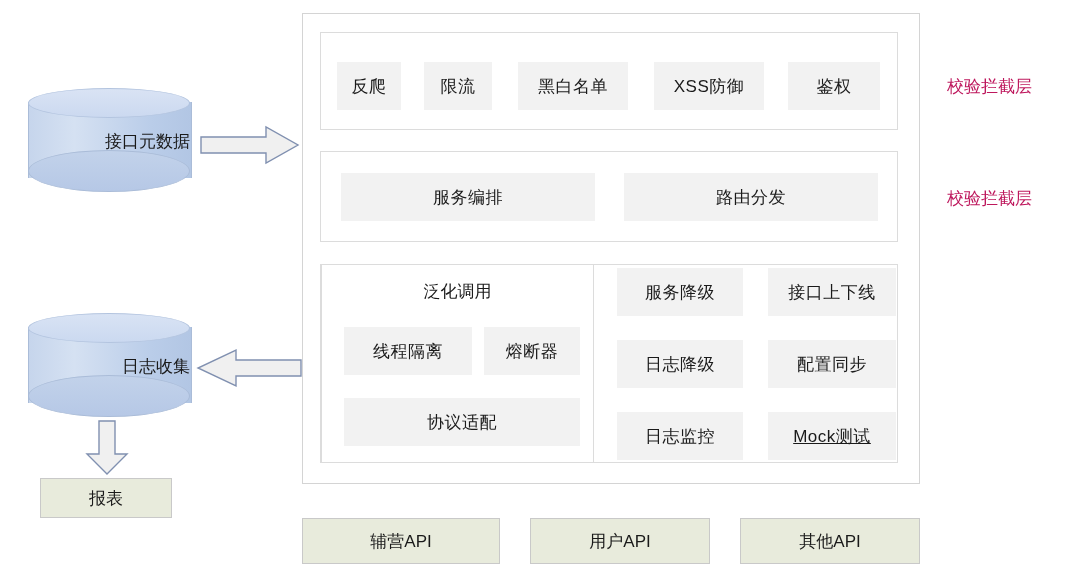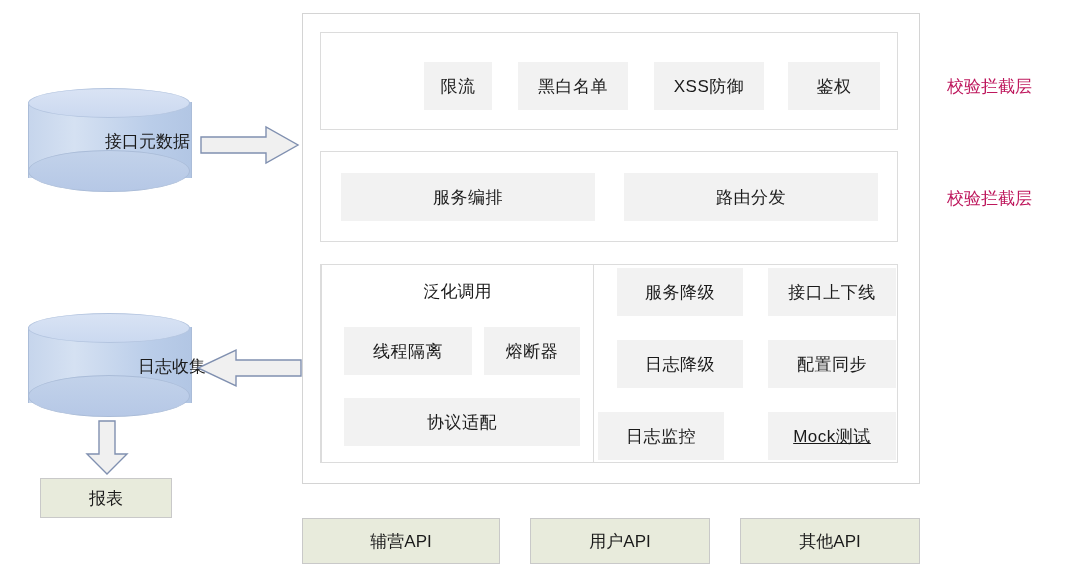--- a/index.html
+++ b/index.html
@@ -133,41 +133,42 @@
   <div class="abs" style="left:200px; top:125px; width:100px; height:40px;">
     <svg class="arrow-svg" width="100" height="40" viewBox="0 0 100 40">
       <polygon points="1,12 66,12 66,2 98,20 66,38 66,28 1,28" fill="#f0f0f0" stroke="#8090b0" stroke-width="1.4" stroke-linejoin="miter"></polygon>
     </svg>
   </div>
 
   <div class="abs cylinder" style="left:28px; top:313px; width:162px; height:104px;">
     <div class="cyl-body" style="top:14px; height:76px;"></div>
     <div class="cyl-bottom" style="top:62px; height:42px;"></div>
     <div class="cyl-top" style="top:0px; height:30px;"></div>
-    <div class="cyl-label" style="top:42px;padding-left:16px;">日志收集</div>
+    <div class="cyl-label" style="top:42px;">日志收集</div>
   </div>
 
   <div class="abs" style="left:196px; top:348px; width:106px; height:40px;">
     <svg class="arrow-svg" width="106" height="40" viewBox="0 0 106 40">
       <polygon points="105,12 40,12 40,2 2,20 40,38 40,28 105,28" fill="#f0f0f0" stroke="#8090b0" stroke-width="1.4" stroke-linejoin="miter"></polygon>
     </svg>
   </div>
 
   <div class="abs" style="left:84px; top:420px; width:46px; height:56px;">
     <svg class="arrow-svg" width="46" height="56" viewBox="0 0 46 56">
       <polygon points="15,1 31,1 31,34 43,34 23,54 3,34 15,34" fill="#f0f0f0" stroke="#8090b0" stroke-width="1.4" stroke-linejoin="miter"></polygon>
     </svg>
   </div>
 
   <div class="abs green-box" style="left:40px; top:478px; width:132px; height:40px;">报表</div>
 
   <div class="abs outer-frame" style="left:302px; top:13px; width:618px; height:471px;"></div>
 
   <div class="abs layer-box" style="left:320px; top:32px; width:578px; height:98px;"></div>
 
+  <div class="abs tag" style="left:337px; top:62px; width:64px; height:48px;">反爬</div>
   <div class="abs tag" style="left:424px; top:62px; width:68px; height:48px;">限流</div>
   <div class="abs tag" style="left:518px; top:62px; width:110px; height:48px;">黑白名单</div>
   <div class="abs tag" style="left:654px; top:62px; width:110px; height:48px;">XSS防御</div>
   <div class="abs tag" style="left:788px; top:62px; width:92px; height:48px;">鉴权</div>
 
   <div class="abs layer-name" style="left:947px; top:68px; width:130px; height:36px;">校验拦截层</div>
 
   <div class="abs layer-box" style="left:320px; top:151px; width:578px; height:91px;"></div>
 
   <div class="abs tag" style="left:341px; top:173px; width:254px; height:48px;">服务编排</div>
@@ -184,21 +185,21 @@
   <div class="abs tag" style="left:344px; top:327px; width:128px; height:48px;">线程隔离</div>
   <div class="abs tag" style="left:484px; top:327px; width:96px; height:48px;">熔断器</div>
   <div class="abs tag" style="left:344px; top:398px; width:236px; height:48px;">协议适配</div>
 
   <div class="abs tag" style="left:617px; top:268px; width:126px; height:48px;">服务降级</div>
   <div class="abs tag" style="left:768px; top:268px; width:128px; height:48px;">接口上下线</div>
 
   <div class="abs tag" style="left:617px; top:340px; width:126px; height:48px;">日志降级</div>
   <div class="abs tag" style="left:768px; top:340px; width:128px; height:48px;">配置同步</div>
 
-  <div class="abs tag" style="left:598px; top:412px; width:126px; height:48px;">日志监控</div>
+  <div class="abs tag" style="left:617px; top:412px; width:126px; height:48px;">日志监控</div>
   <div class="abs tag" style="left:768px; top:412px; width:128px; height:48px;text-decoration:underline;">Mock测试</div>
 
 
   <div class="abs green-box" style="left:302px; top:518px; width:198px; height:46px;">辅营API</div>
   <div class="abs green-box" style="left:530px; top:518px; width:180px; height:46px;">用户API</div>
   <div class="abs green-box" style="left:740px; top:518px; width:180px; height:46px;">其他API</div>
 
 </div>
 
 </body></html>

